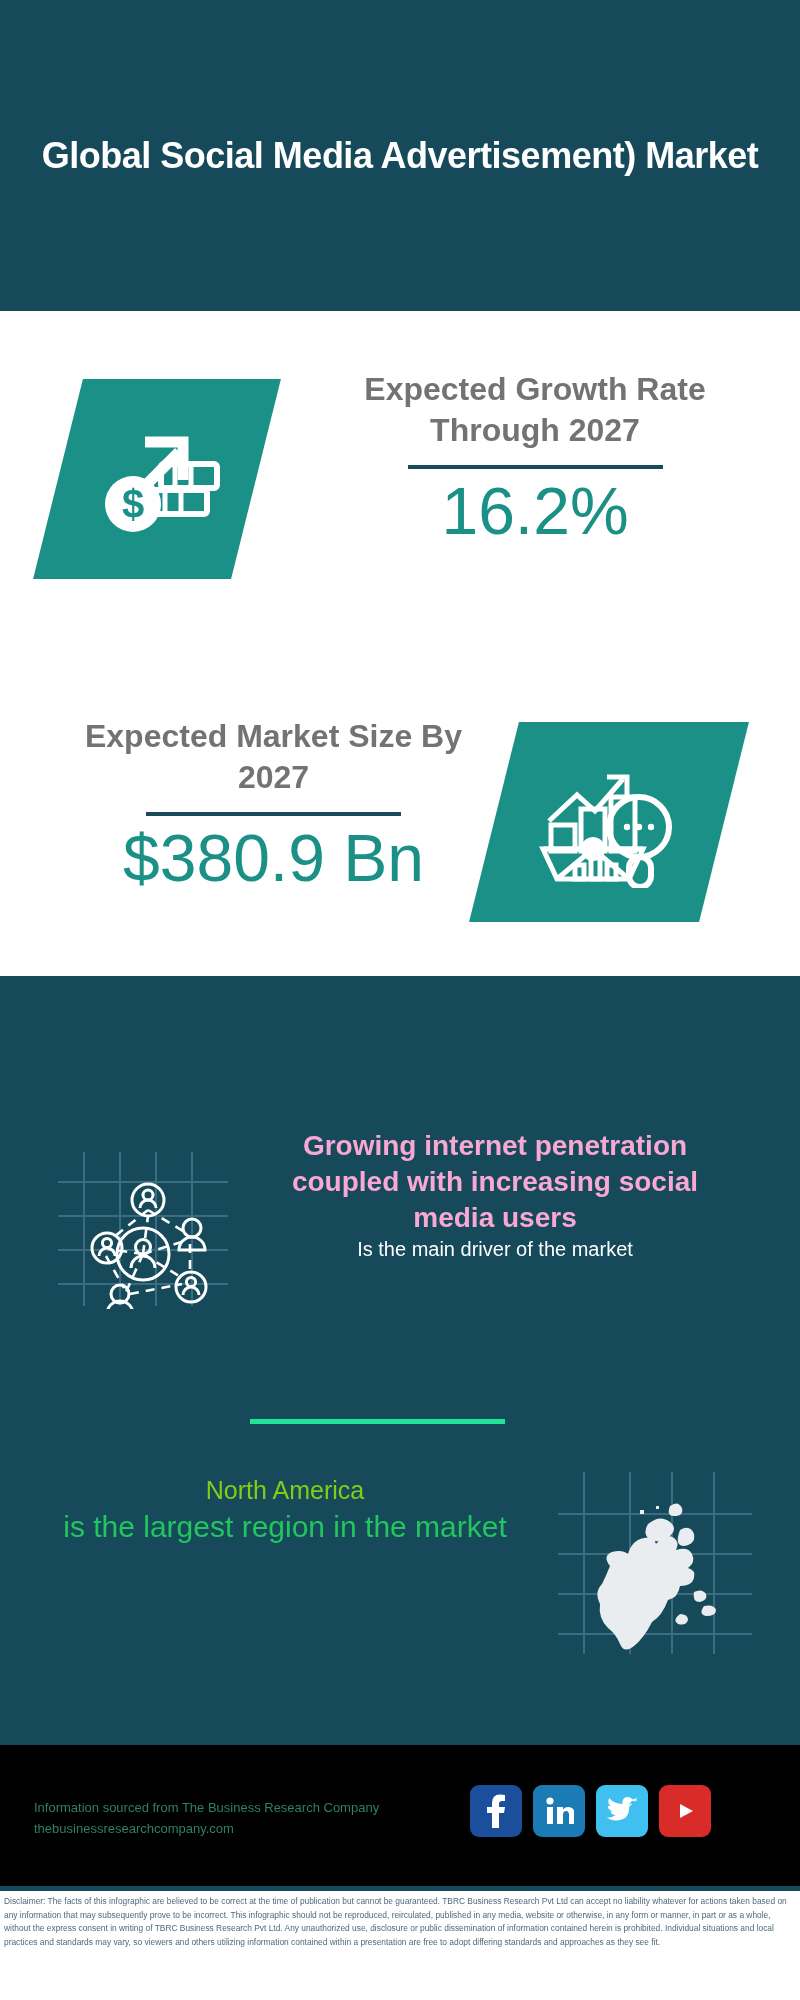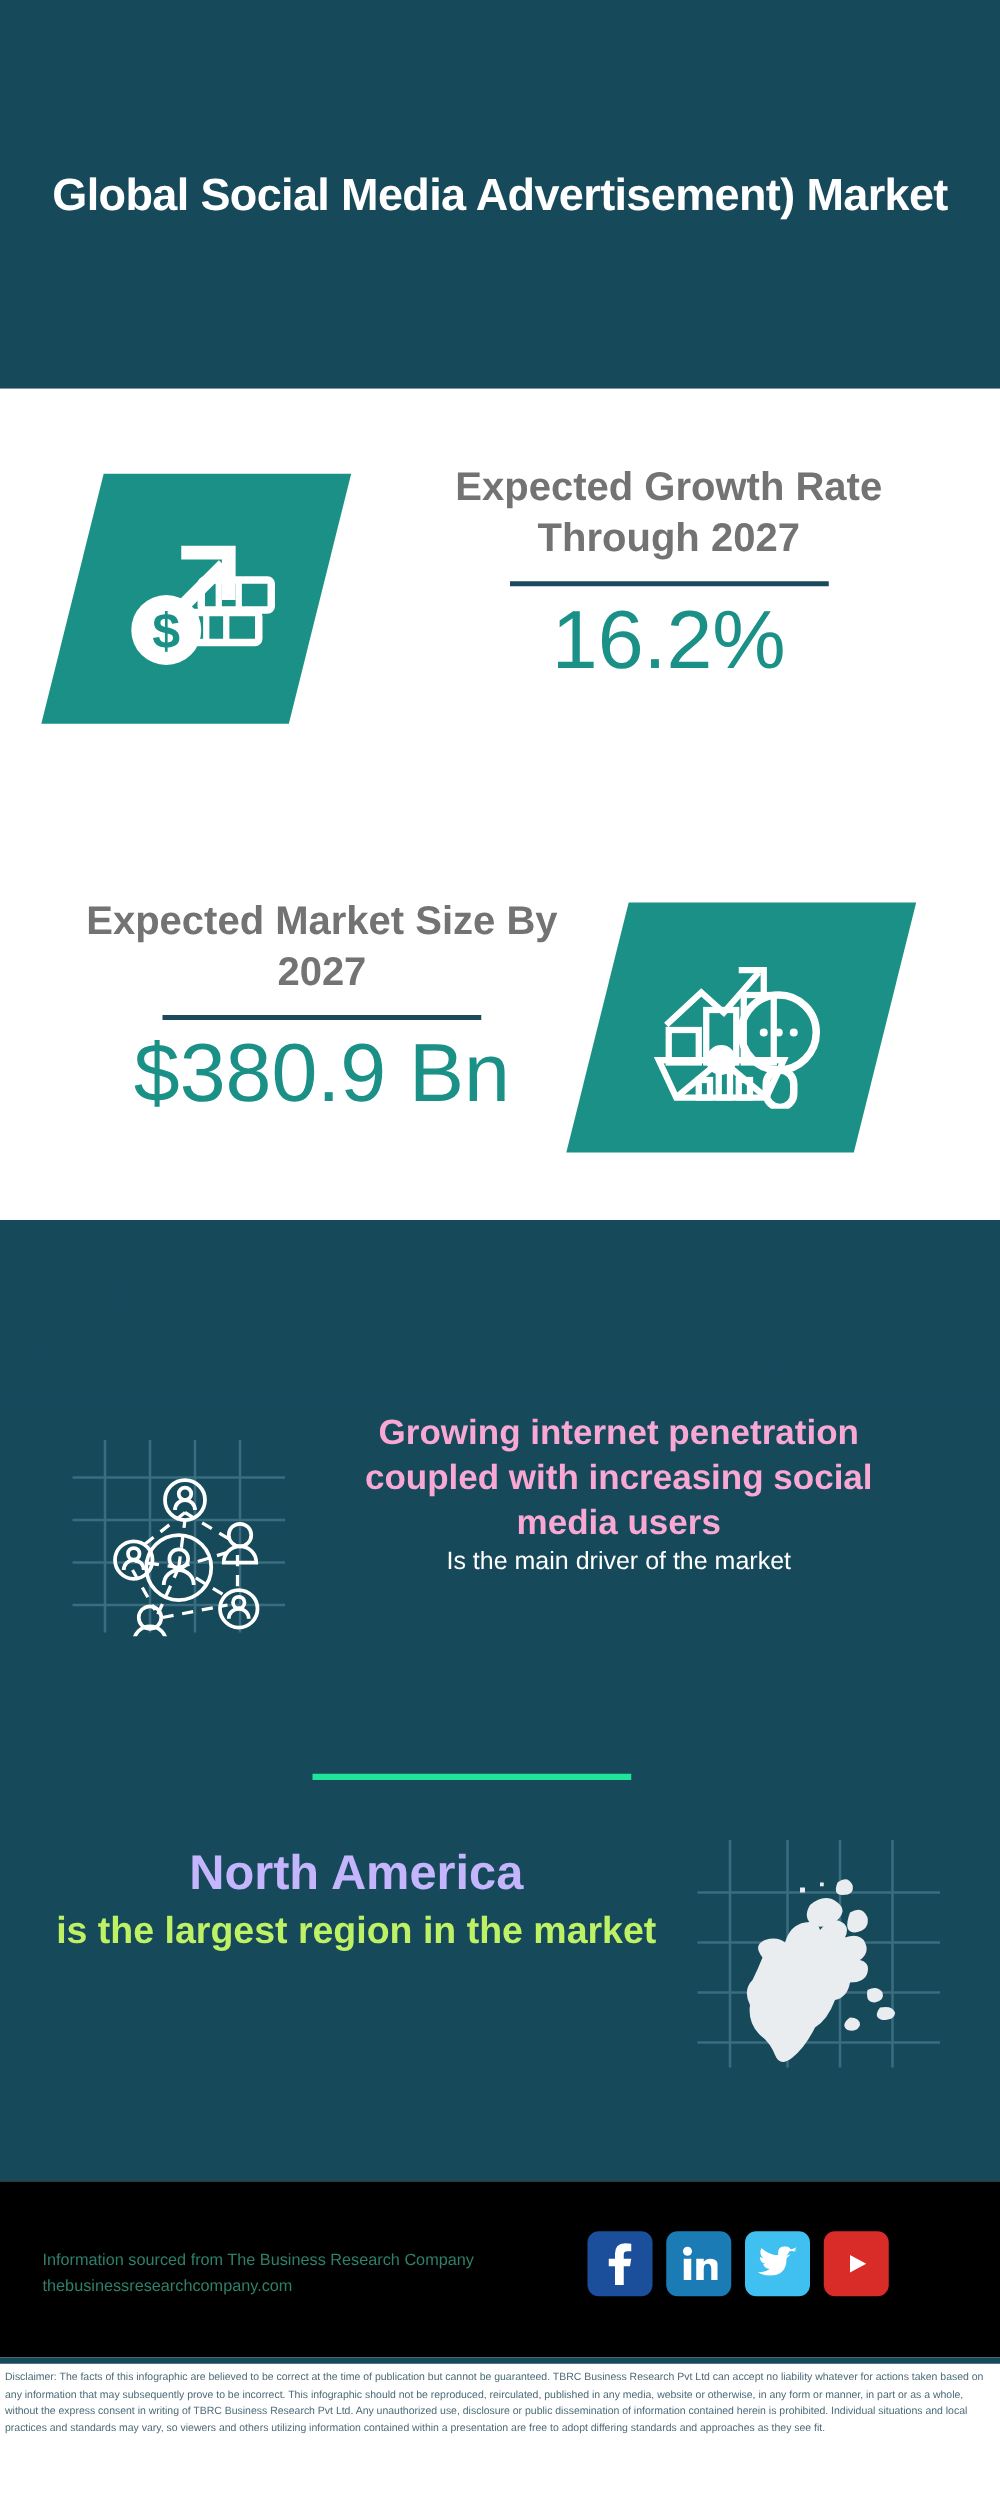--- a/index.html
+++ b/index.html
@@ -52,21 +52,21 @@
   }
   .rule{
     height:4px;background:#1b4a5c;margin:14px auto 6px auto;width:255px;
   }
   .stat-value{
     color:#1a9086;font-size:66px;line-height:1.1;font-weight:normal;
   }
 
   
   .stat2{
-    position:absolute;left:0;top:686px;width:640px;height:290px;
+    position:absolute;left:16px;top:686px;width:640px;height:290px;
     background:#ffffff;
   }
   .stat2-text{
     position:absolute;left:30px;top:30px;width:455px;text-align:center;
   }
   .p2{left:478px;top:36px;width:230px;height:200px;}
 
   
   .dark{
     position:absolute;left:0;top:976px;width:800px;height:769px;
@@ -95,24 +95,24 @@
     background:#22e39a;
   }
 
   .region{
     position:absolute;left:0;top:480px;width:800px;height:250px;
   }
   .region-text{
     position:absolute;left:40px;top:18px;width:490px;text-align:center;
   }
   .region-hl{
-    color:#c4b5fd;font-size:39px;line-height:1.3;font-weight:bold;
+    color:#84cc16;font-size:25px;line-height:1.3;font-weight:normal;
   }
   .region-sub{
-    color:#bef264;font-size:30px;line-height:1.32;font-weight:bold;
+    color:#22c55e;font-size:30px;line-height:1.32;font-weight:normal;
   }
   .map-icon{
     position:absolute;left:552px;top:10px;width:205px;height:190px;
   }
 
   
   .footer{
     position:absolute;left:0;top:1745px;width:800px;height:141px;
     background:#000000;
   }

